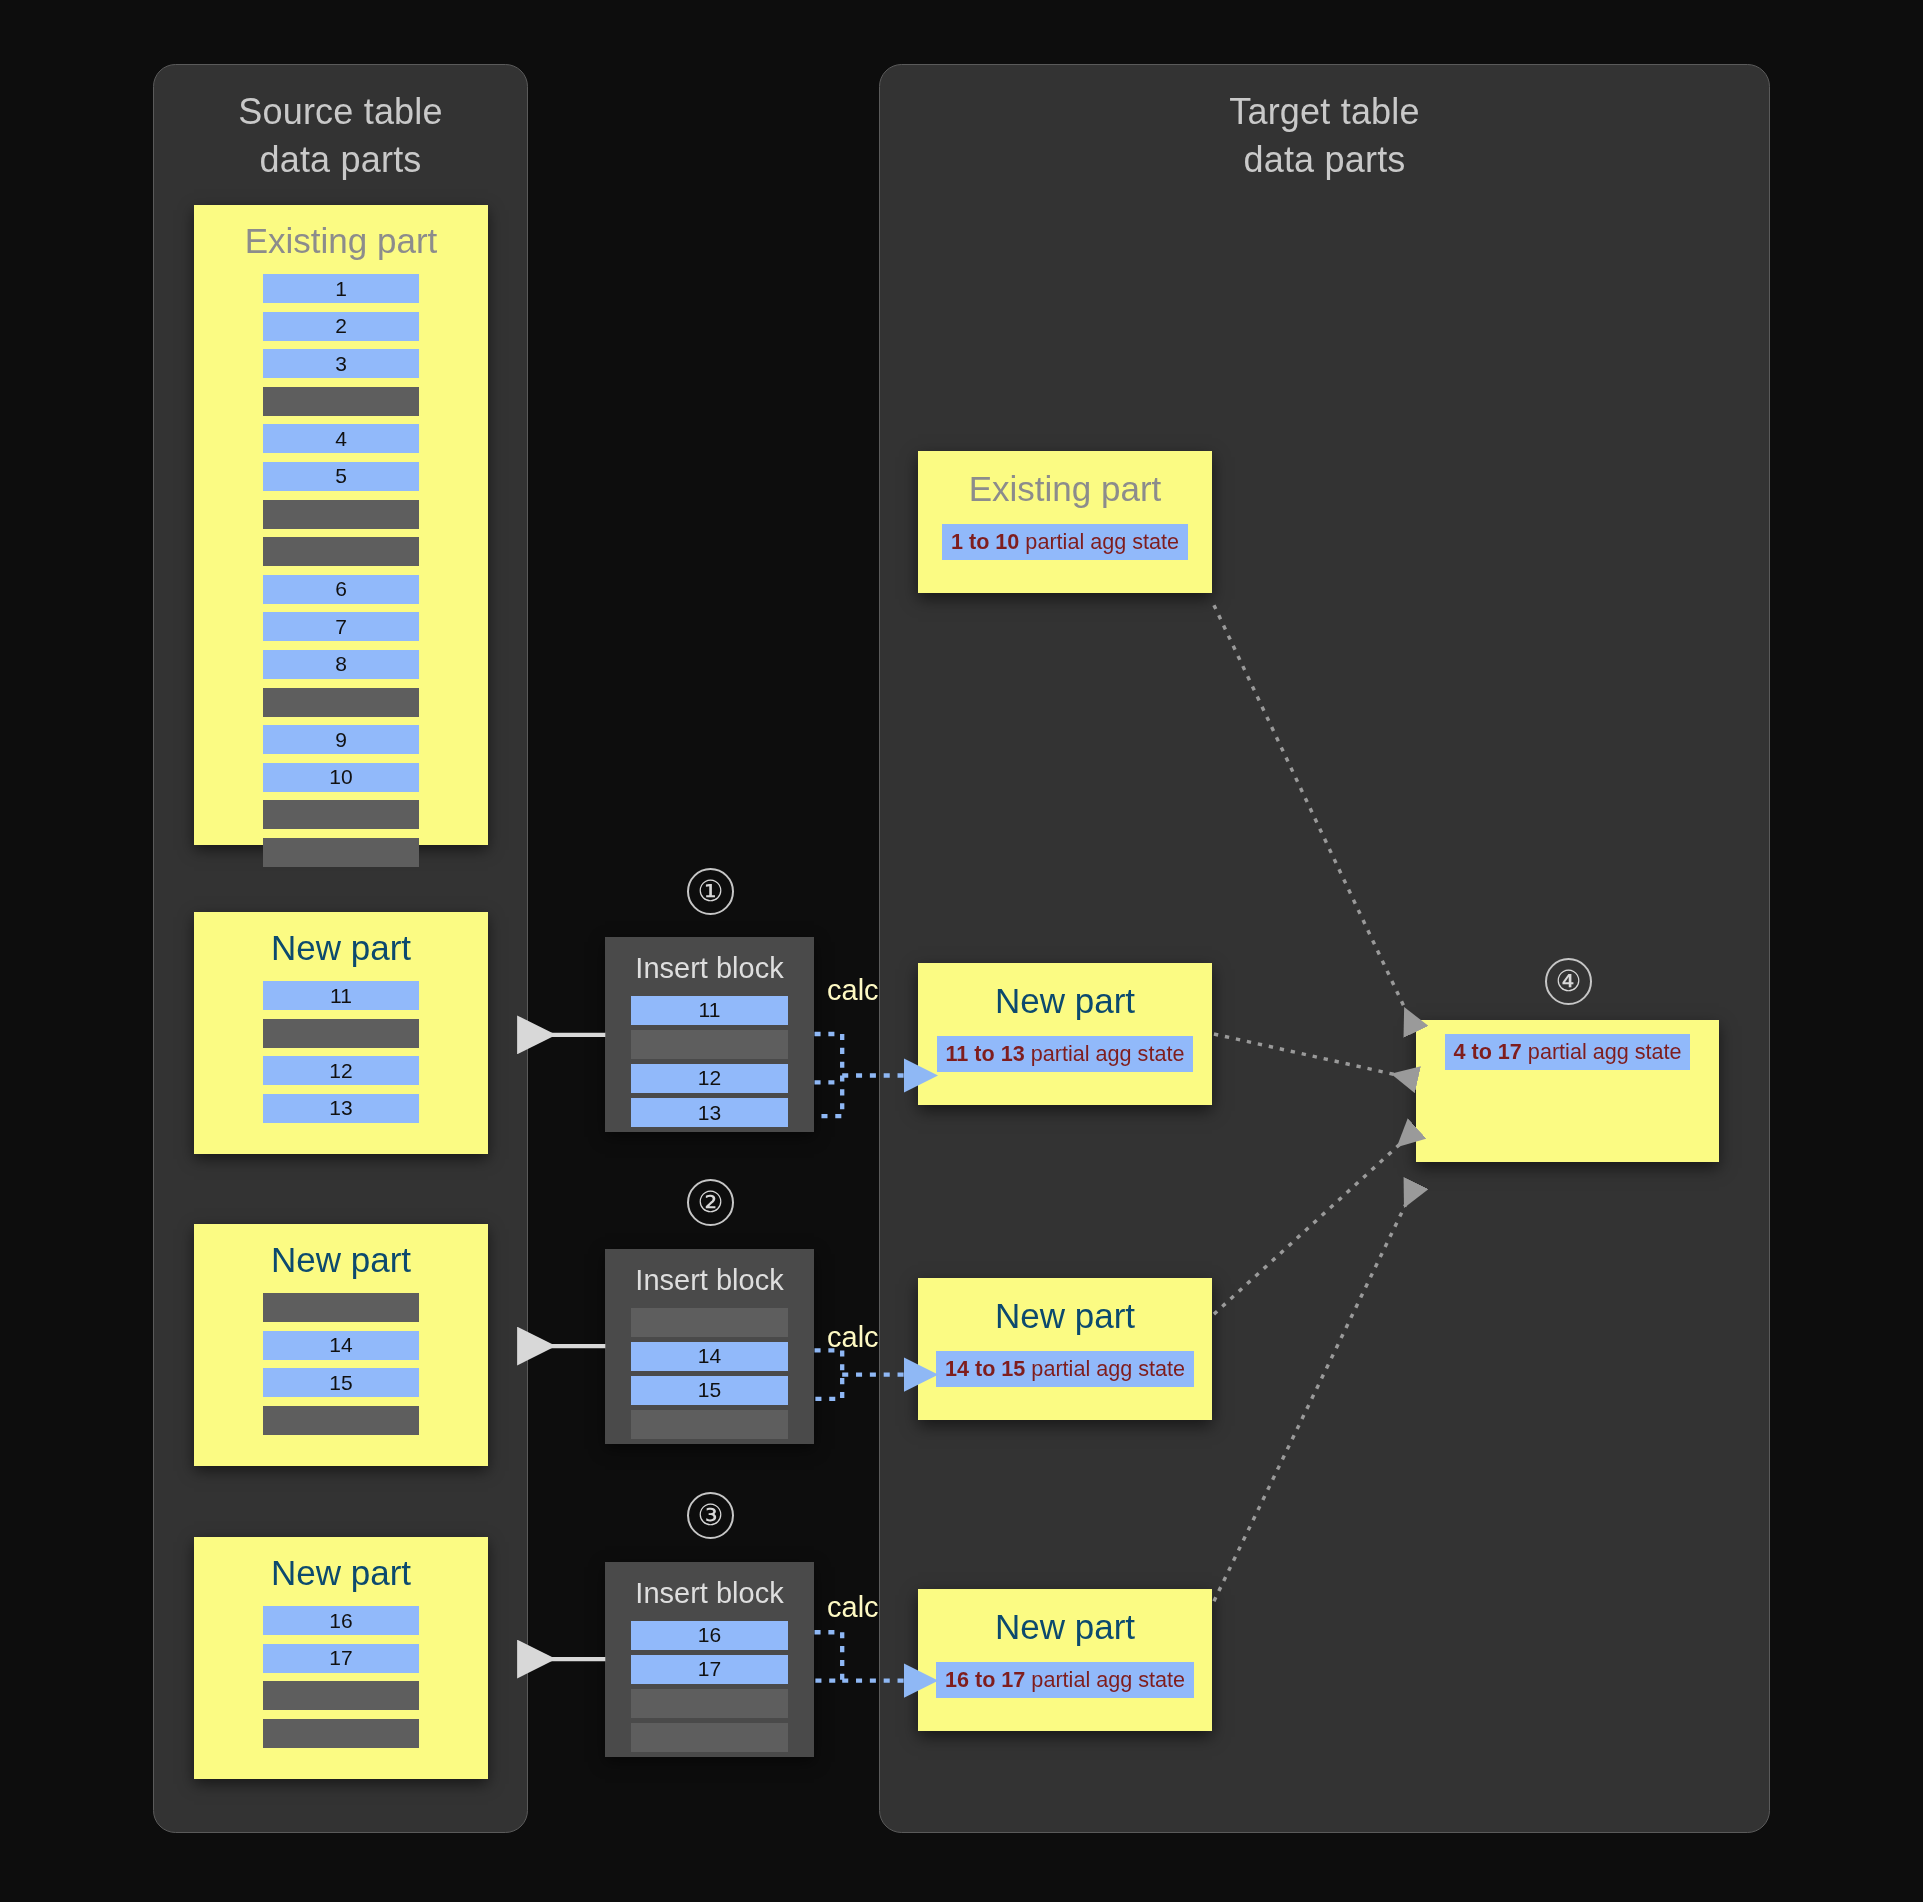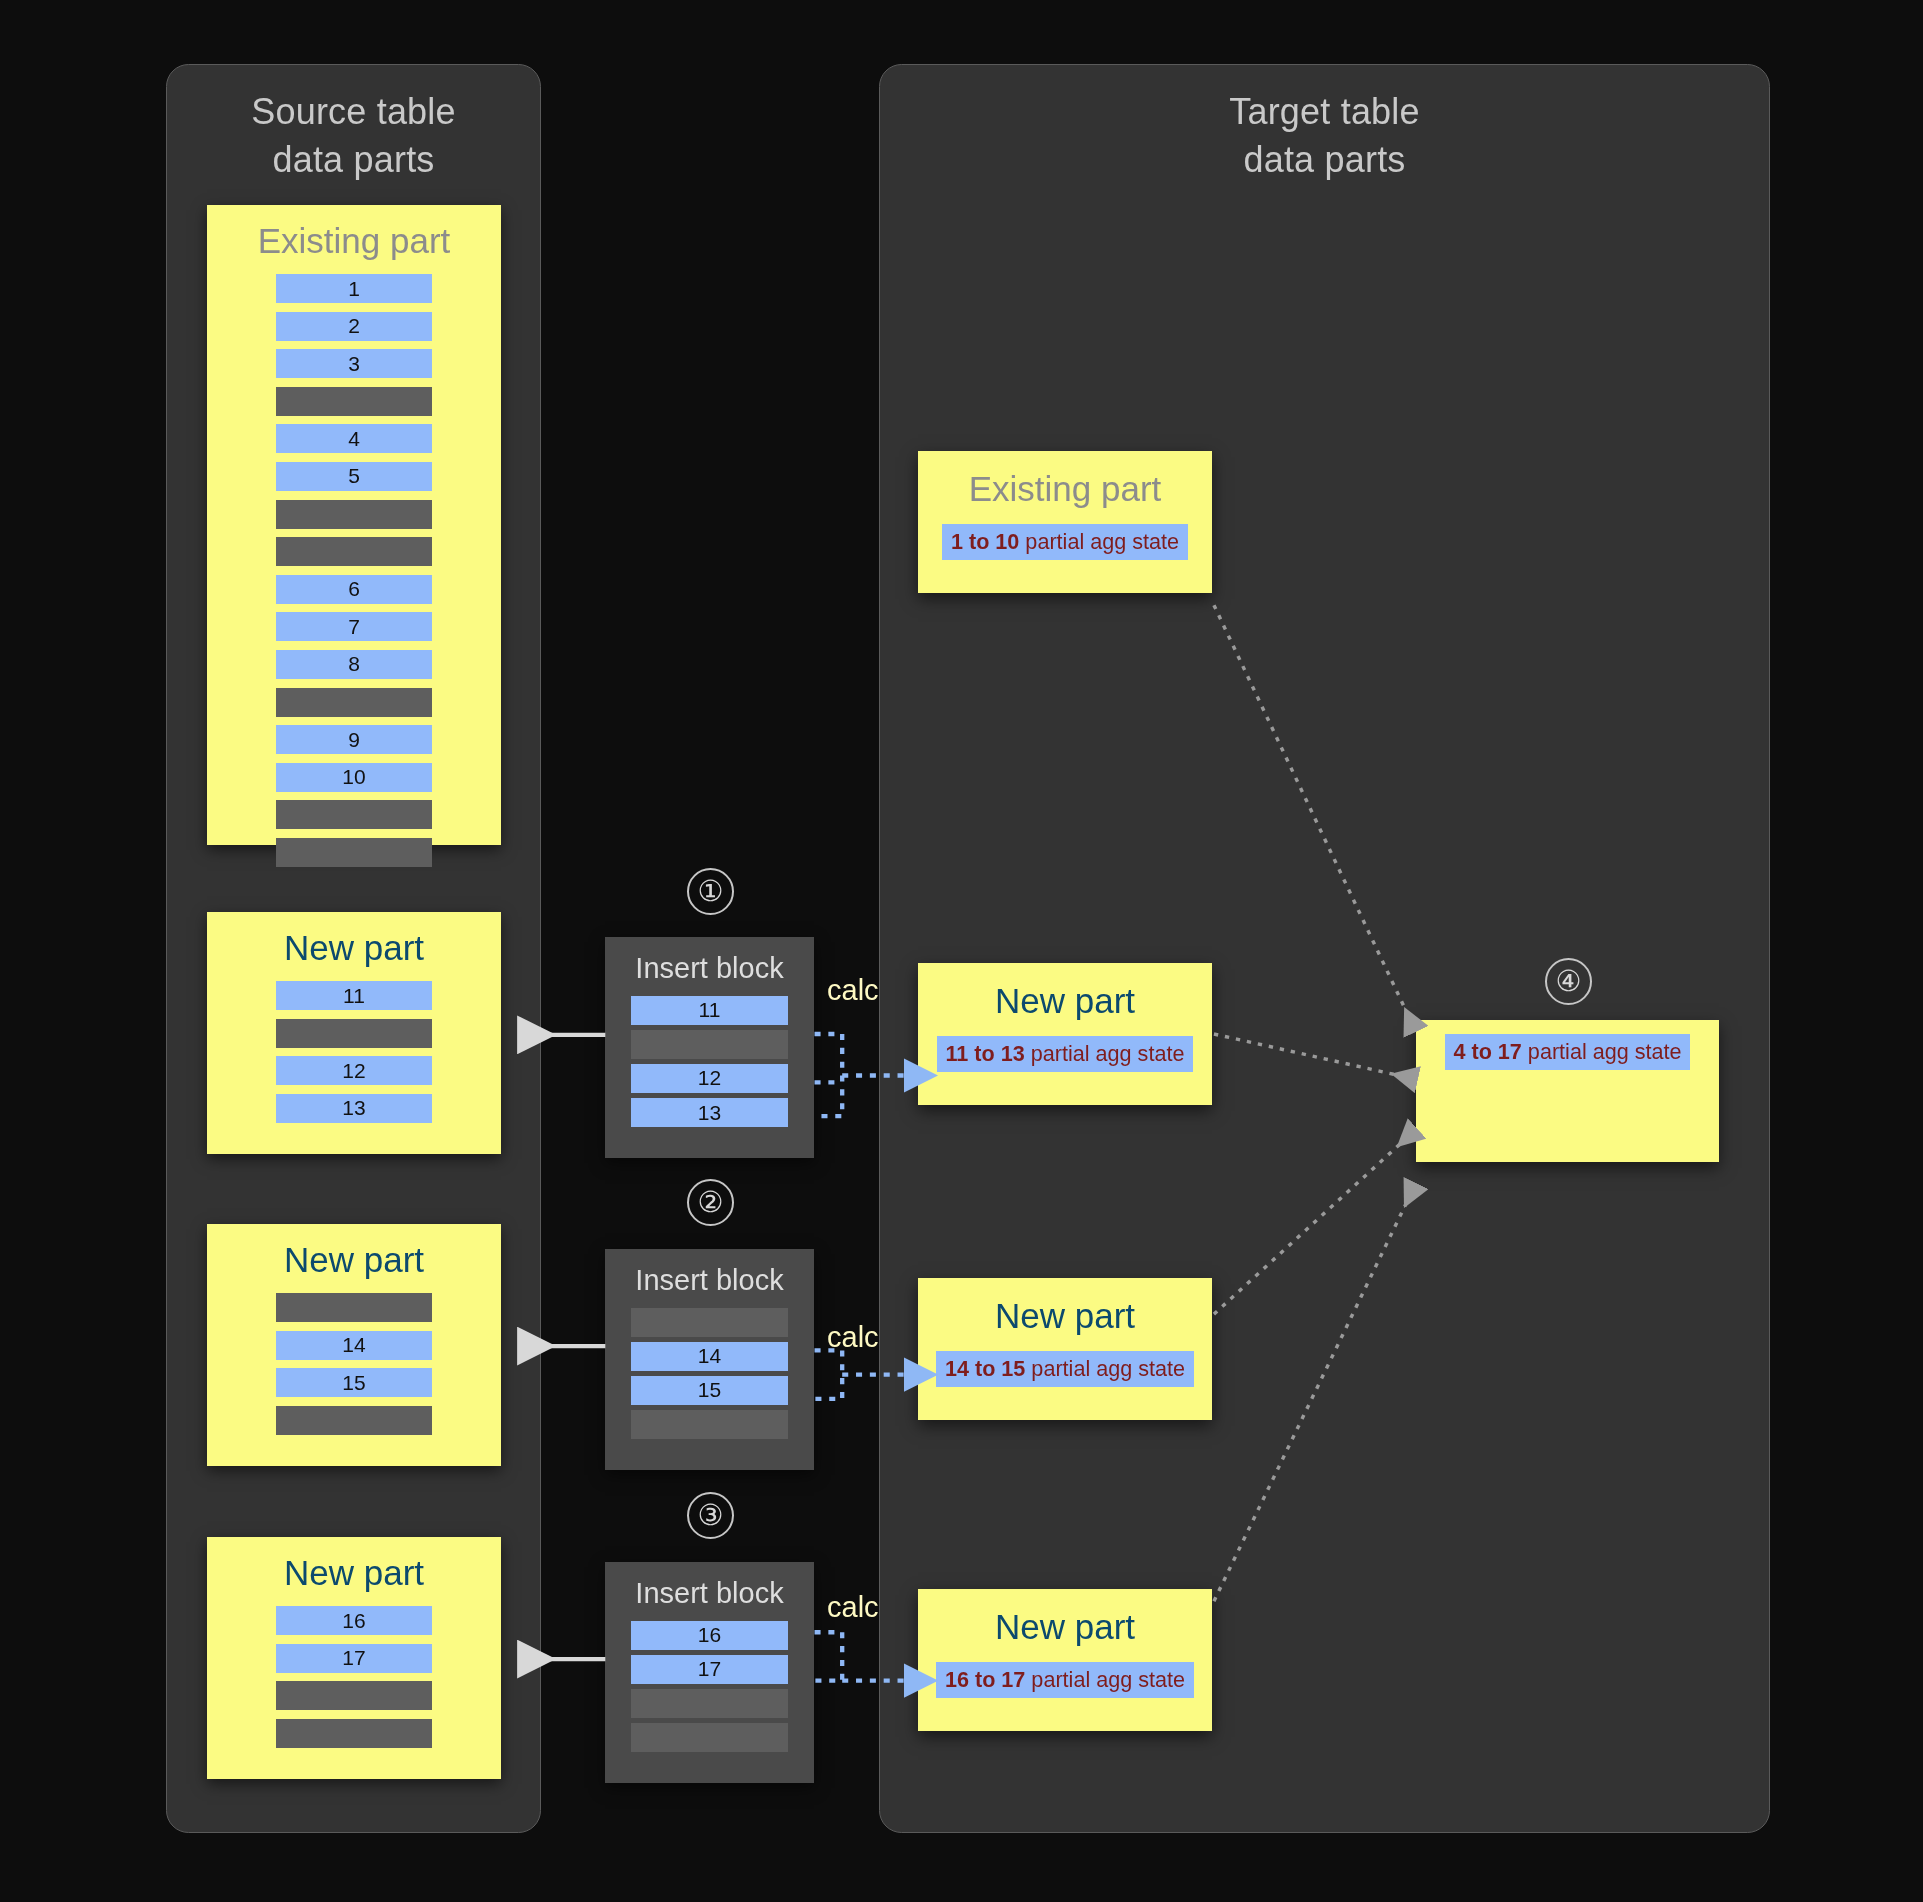--- a/index.html
+++ b/index.html
@@ -16,21 +16,21 @@
     overflow: hidden;
   }
 
   
   .panel {
     position: absolute;
     background: #333333;
     border: 1.7px solid #5a5a5a;
     border-radius: 22.5px;
   }
-  #source-panel { left: 166px; top: 64px; width: 375px; height: 1769px; }
+  #source-panel { left: 153px; top: 64px; width: 375px; height: 1769px; }
   #target-panel { left: 879px; top: 64px; width: 891px; height: 1769px; }
 
   .panel-title {
     position: absolute;
     left: 0; right: 0;
     text-align: center;
     color: #c9c9c9;
     font-size: 36px;
     line-height: 48px;
     white-space: pre-line;
@@ -76,21 +76,21 @@
   #src-new-1 { top: 911px; }
   #src-new-2 { top: 1223px; }
   #src-new-3 { top: 1536px; }
 
   
   .insert-block {
     position: absolute;
     width: 209px;
     background: #4a4a4a;
     box-shadow: 0 5.2px 14px rgba(0,0,0,.5);
-    padding-bottom: 26px;
+    padding-bottom: 0;
   }
   .insert-title {
     color: #dedede;
     font-size: 29px;
     line-height: 38px;
     text-align: center;
     padding: 12px 0 8.6px 0;
   }
   .insert-block .row { width: 157px; margin-bottom: 5.2px; }
   #ins-1 { left: 605px; top: 937px; }

